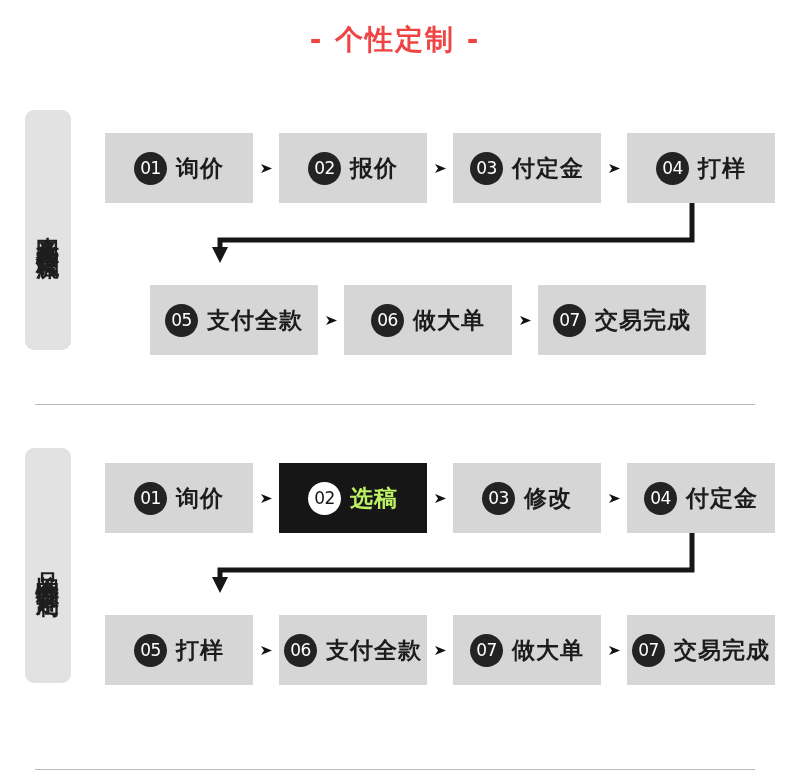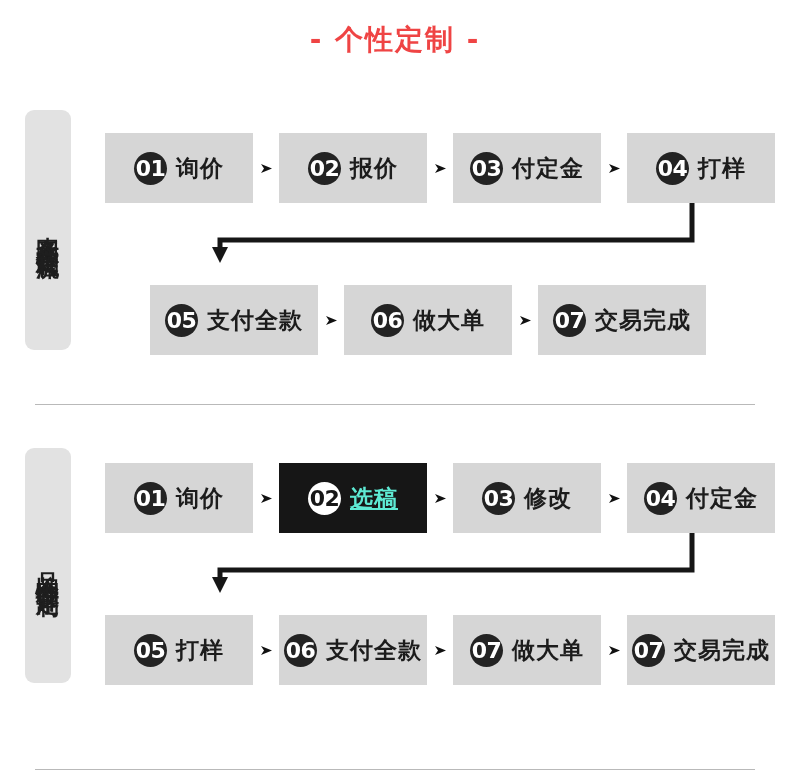--- a/index.html
+++ b/index.html
@@ -90,42 +90,41 @@
   .step-box.active {
     background: #161616;
   }
   .step-num {
     width: 33px;
     height: 33px;
     min-width: 33px;
     border-radius: 50%;
     background: #232323;
     color: #ffffff;
-    font-size: 22px;
-    font-weight: 700;
+    font-size: 17px;
+    font-weight: 400;
     display: flex;
     align-items: center;
     justify-content: center;
     letter-spacing: -0.5px;
     font-family: "DejaVu Sans", "Liberation Sans", sans-serif;
   }
   .step-box.active .step-num {
     background: #ffffff;
     color: #161616;
   }
   .step-label {
     font-size: 23px;
     font-weight: 700;
     color: #1c1c1c;
     white-space: nowrap;
     letter-spacing: 1px;
   }
   .step-box.active .step-label {
-    color: #5eead4;
-    text-decoration: underline;
+    color: #bef264;
   }
 
   .sep-arrow {
     width: 26px;
     min-width: 26px;
     display: flex;
     align-items: center;
     justify-content: center;
     color: #111111;
     font-size: 15px;

